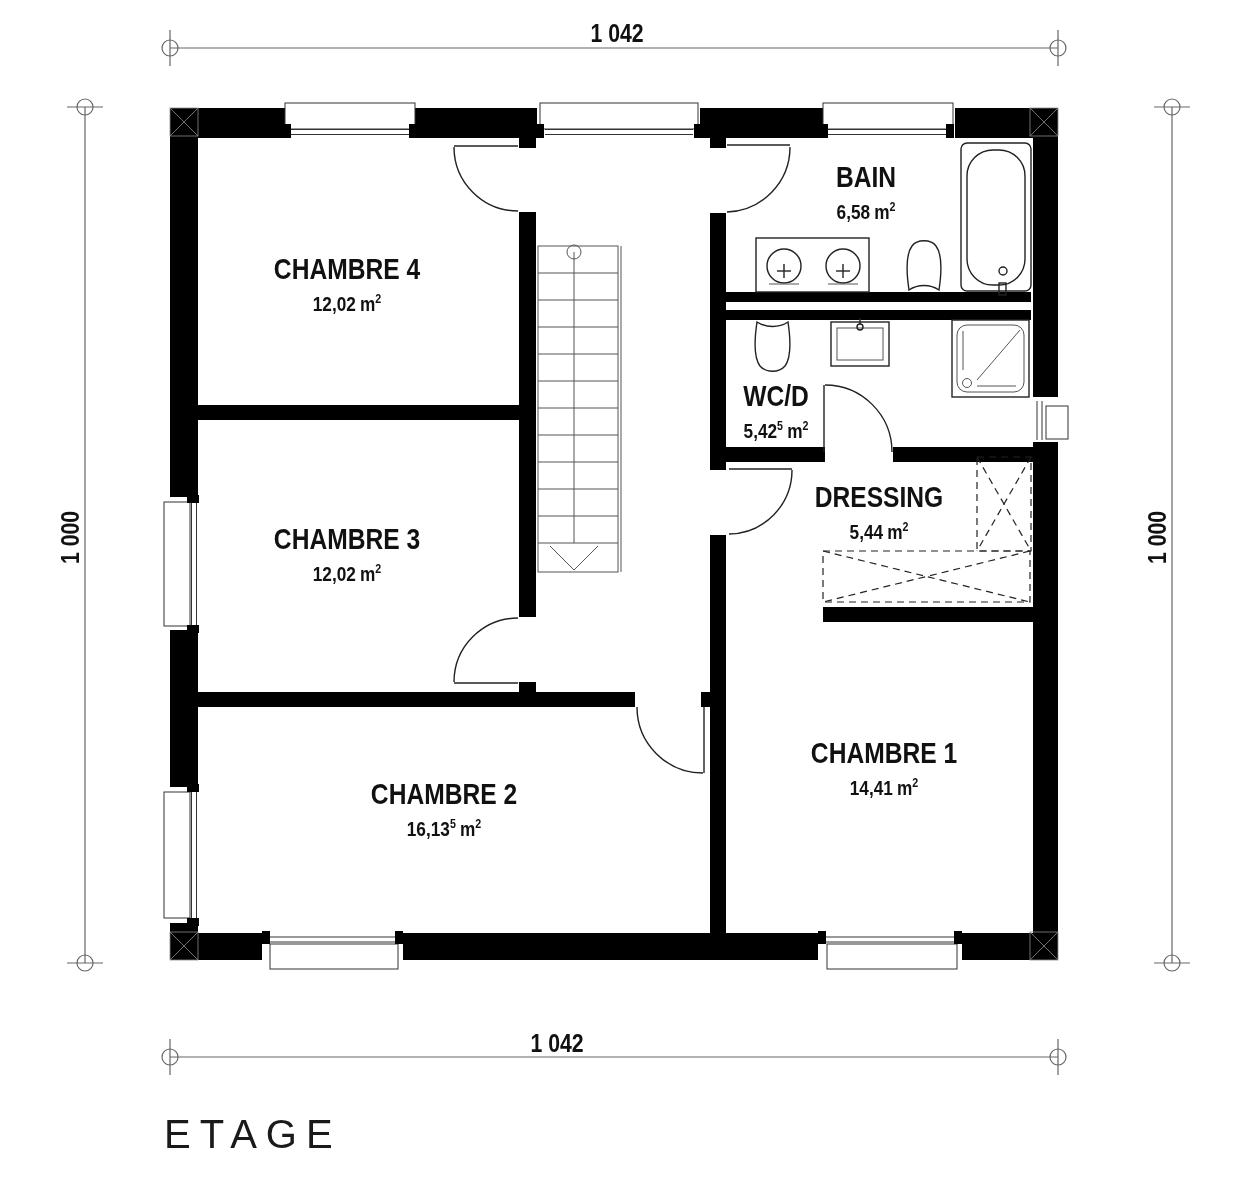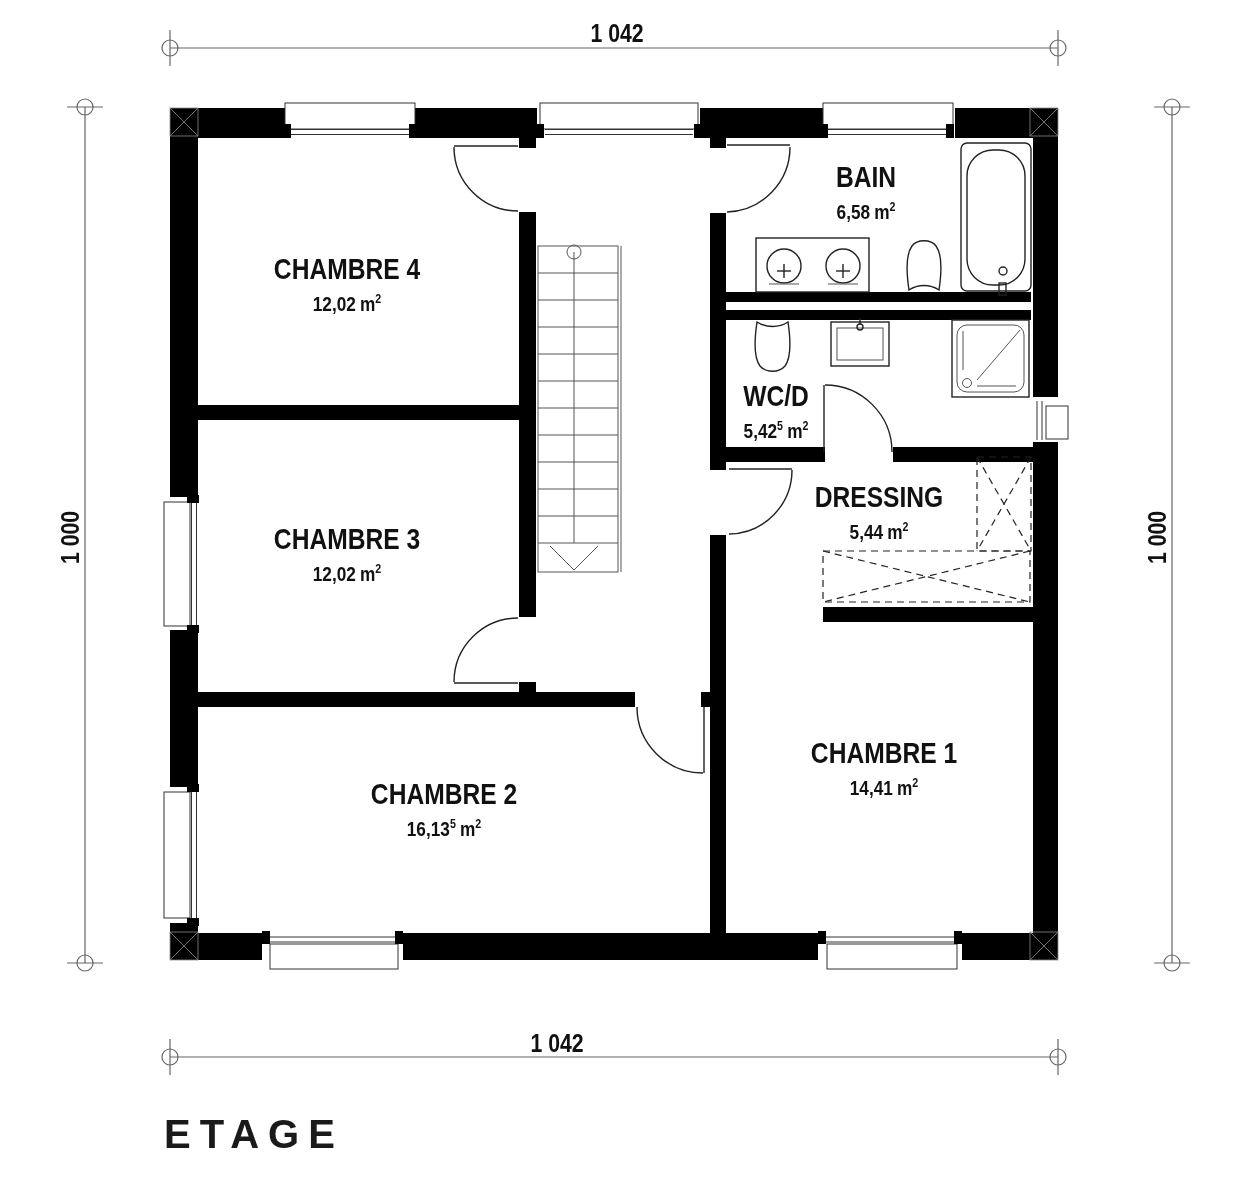--- a/index.html
+++ b/index.html
@@ -19,21 +19,21 @@
   
   .rl{position:absolute;width:300px;text-align:center;transform:scaleX(.82);font-weight:bold;}
   .rname{font-size:30px;line-height:31px;white-space:nowrap;}
   .rarea{font-size:21px;line-height:24px;margin-top:3px;white-space:nowrap;}
   .rarea sup, .dlab sup{font-size:62%;}
   .u{margin-left:5px;}
   .dlab{position:absolute;width:120px;text-align:center;font-weight:bold;font-size:25px;
         transform:scaleX(.85);white-space:nowrap;}
   .dlab.vert{transform:rotate(-90deg) scaleX(.85);}
   .title{position:absolute;left:164px;top:1112px;font-size:40px;letter-spacing:9px;
-         font-weight:700;color:#1a1a1a;text-align:center;}
+         font-weight:400;color:#1a1a1a;text-align:center;}
 </style>
 </head>
 <body>
 
 <div class="page">
 
   <svg class="plan-svg" width="1248" height="1192" viewBox="0 0 1248 1192">
 
     <g>
 

